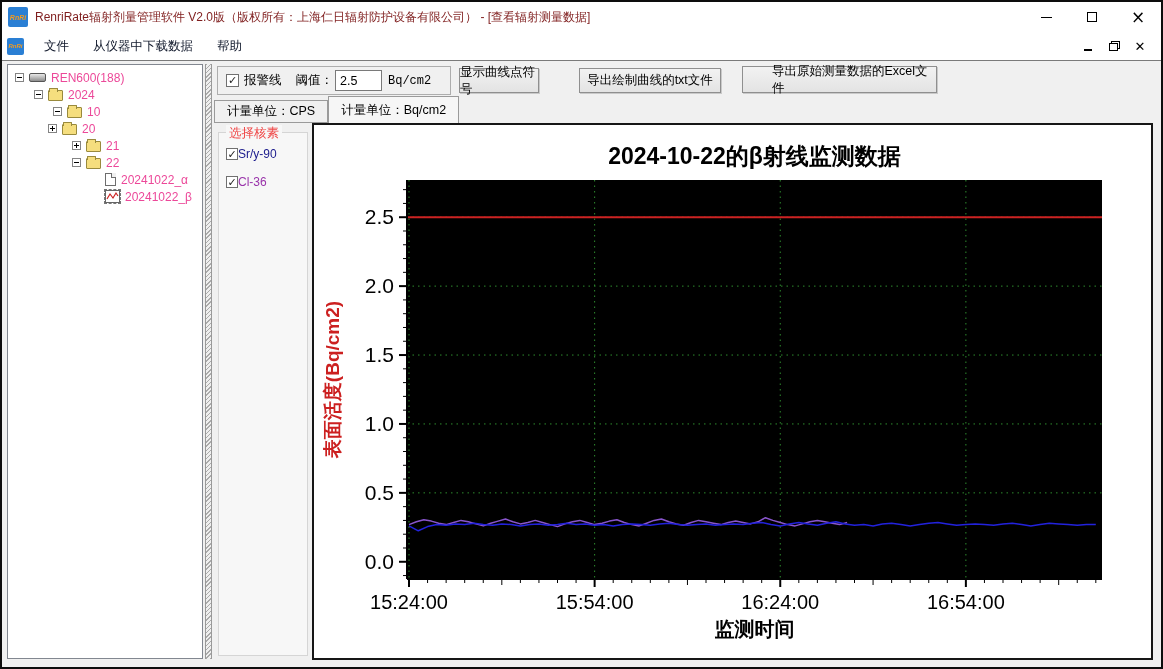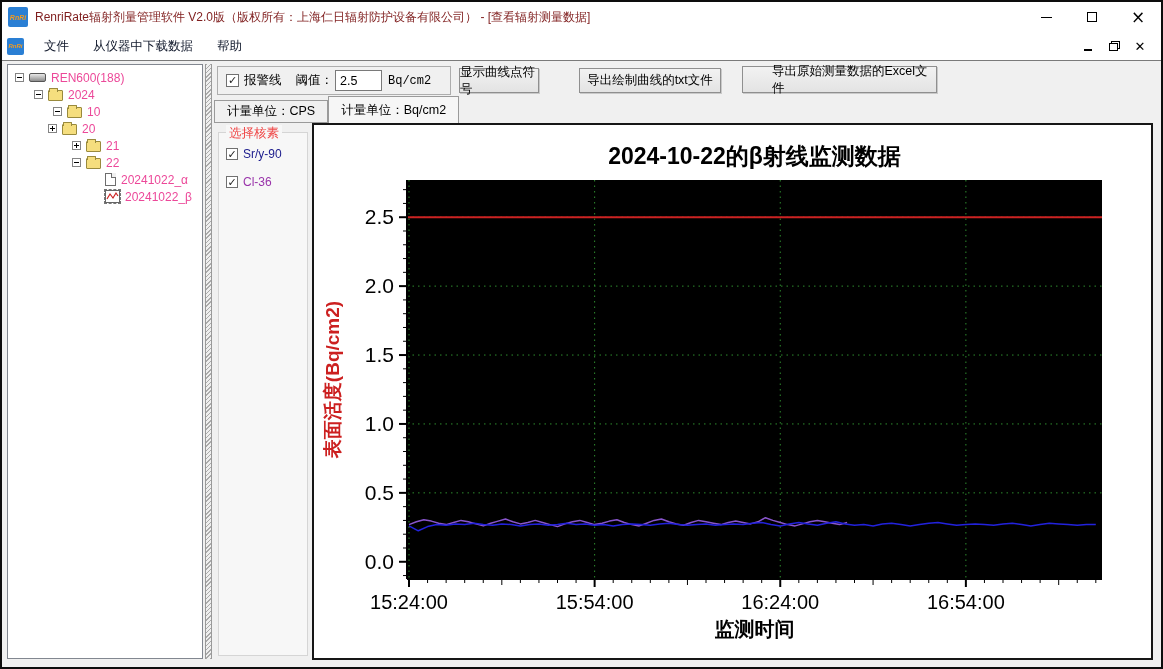--- a/index.html
+++ b/index.html
@@ -67,21 +67,21 @@
   .tabs { position:absolute; left:212px; top:94px; height:27px; display:flex; align-items:flex-end; }
   .tab { font-size:12.5px; padding:0 12px; display:flex; align-items:center; cursor:default; white-space:nowrap; }
   .tab.inactive { height:23px; background:#f0f0f0; border:1px solid #9a9a9a; border-bottom:1px solid #9a9a9a; }
   .tab.active { height:27px; background:#f6f6f6; border:1px solid #9a9a9a; border-bottom:none; position:relative; z-index:2; }
 
   
   .nuclide-box { position:absolute; left:216px; top:130px; width:90px; height:524px; border:1px solid #d5d5d5; background:#f7f7f7; }
   .nuclide-title { position:absolute; top:-8px; left:7px; background:#f7f7f7; padding:0 3px; font-size:12.5px; color:#ef4444; }
   .nuclide-item { display:flex; align-items:center; margin:14px 0 0 7px; }
   .nuclide-item .checkbox { width:12px; height:12px; }
-  .nuclide-label { font-size:12px; margin-left:5px; }
+  .nuclide-label { font-size:12px; }
 
   
   .chart-panel { position:absolute; left:310px; top:121px; width:841px; height:537px; background:#ffffff; border:2px solid #161616; }
   .chart-panel svg { display:block; }
 </style>
 </head>
 <body>
 
 <div class="window">
 

